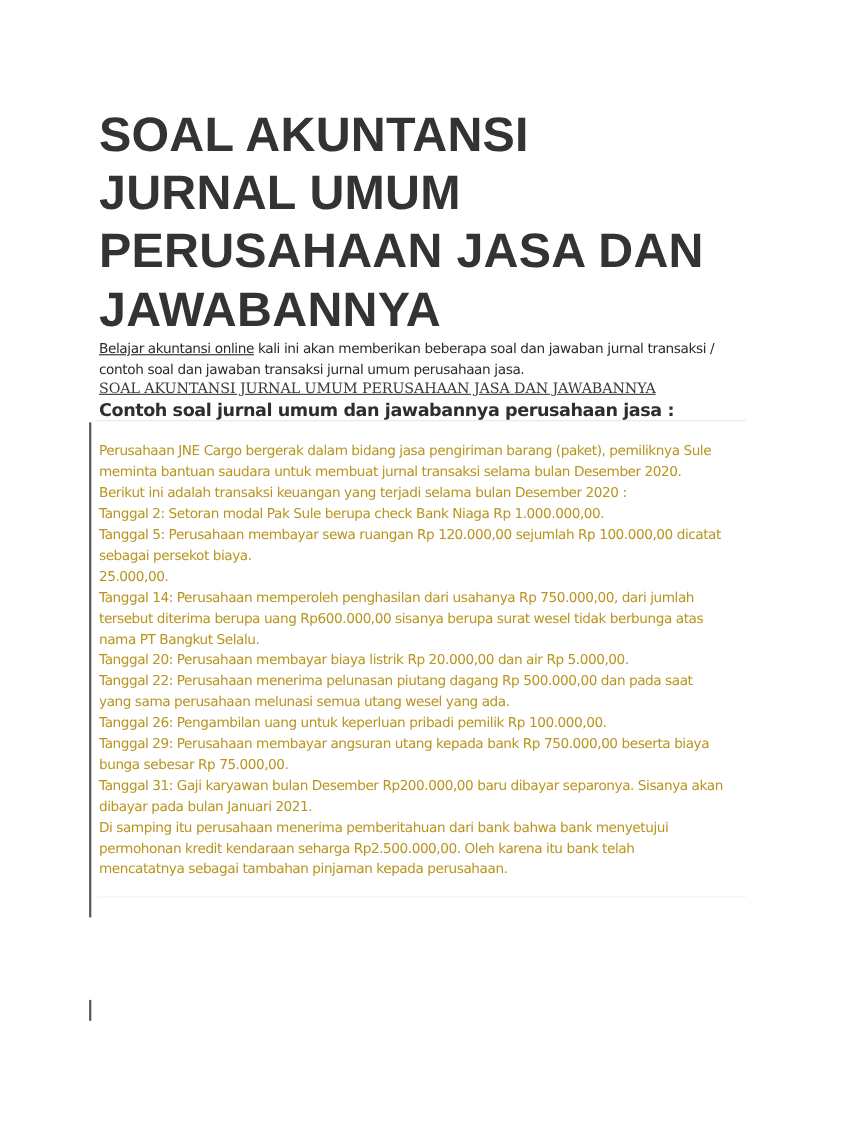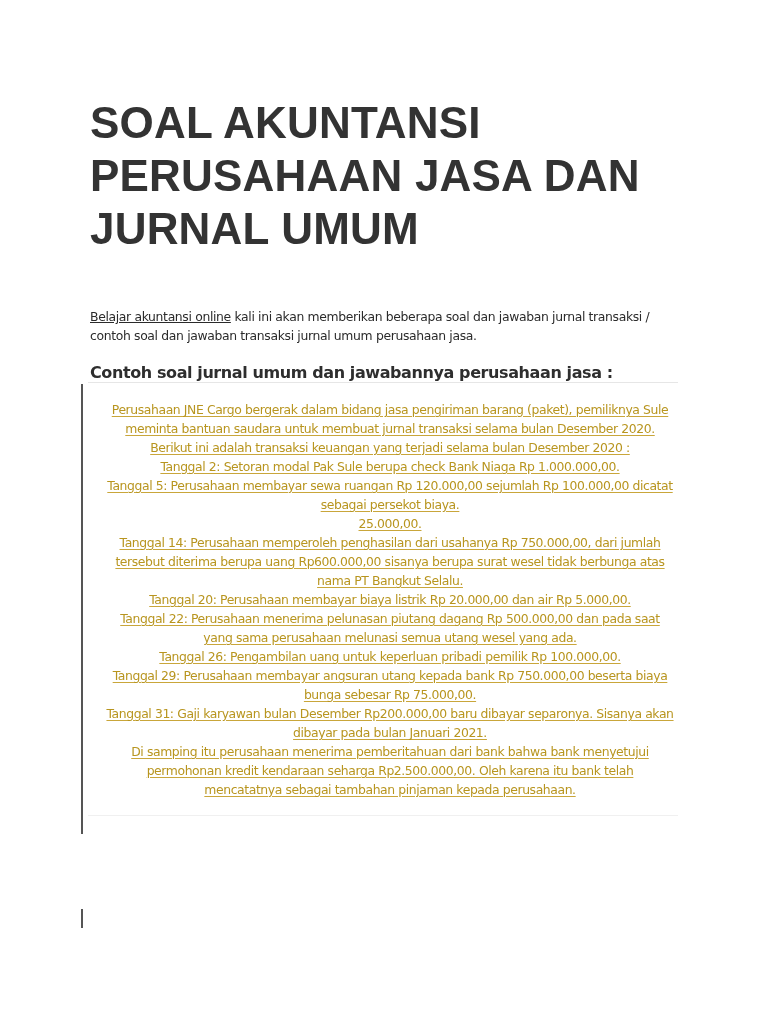--- a/index.html
+++ b/index.html
@@ -96,42 +96,42 @@
       width: 600px;
       font-family: "DejaVu Sans", sans-serif;
       font-size: 12.4px;
       line-height: 19px;
       color: #b8951f;
       letter-spacing: -0.4px;
     }
     .transactions .tx {
       display: block;
       white-space: nowrap;
-      text-decoration: underline;
       text-decoration-color: #c9a63a;
       text-underline-offset: 2px;
-      text-align: center;
     }
   </style>
 </head>
 <body>
 
 <div class="page">
 
   <h1 class="title">
     <span class="tline">SOAL AKUNTANSI</span>
+    <span class="tline">JURNAL UMUM</span>
     <span class="tline">PERUSAHAAN JASA DAN</span>
-    <span class="tline">JURNAL UMUM</span>
+    <span class="tline">JAWABANNYA</span>
   </h1>
 
   <div class="intro">
     <span class="iline"><a class="link">Belajar akuntansi online</a><span> kali ini akan memberikan beberapa soal dan jawaban jurnal transaksi /</span></span>
     <span class="iline">contoh soal dan jawaban transaksi jurnal umum perusahaan jasa.</span>
   </div>
 
+  <div class="subheading">SOAL AKUNTANSI JURNAL UMUM PERUSAHAAN JASA DAN JAWABANNYA</div>
 
   <div class="bold-label">Contoh soal jurnal umum dan jawabannya perusahaan jasa :</div>
 
   <div class="sep top"></div>
 
   <div class="margin-bar main"></div>
 
   <div class="transactions">
     <span class="tx">Perusahaan JNE Cargo bergerak dalam bidang jasa pengiriman barang (paket), pemiliknya Sule</span>
     <span class="tx">meminta bantuan saudara untuk membuat jurnal transaksi selama bulan Desember 2020.</span>

